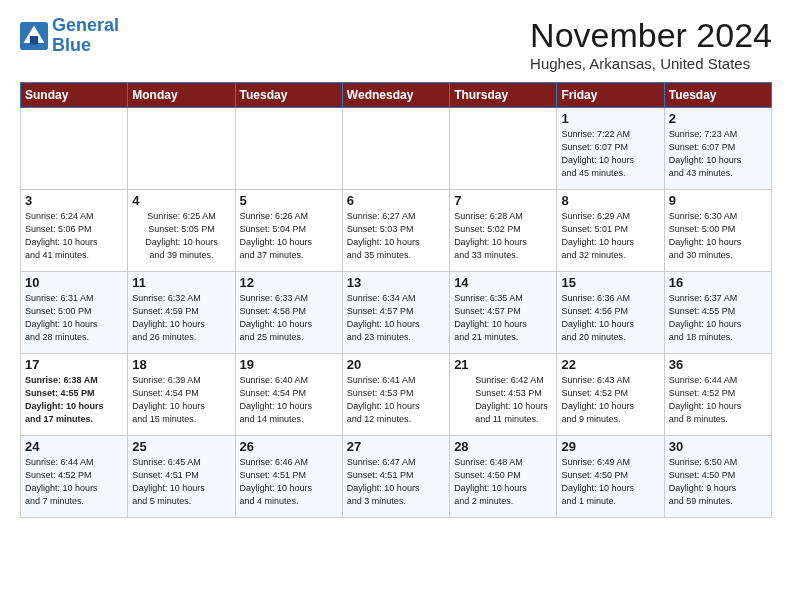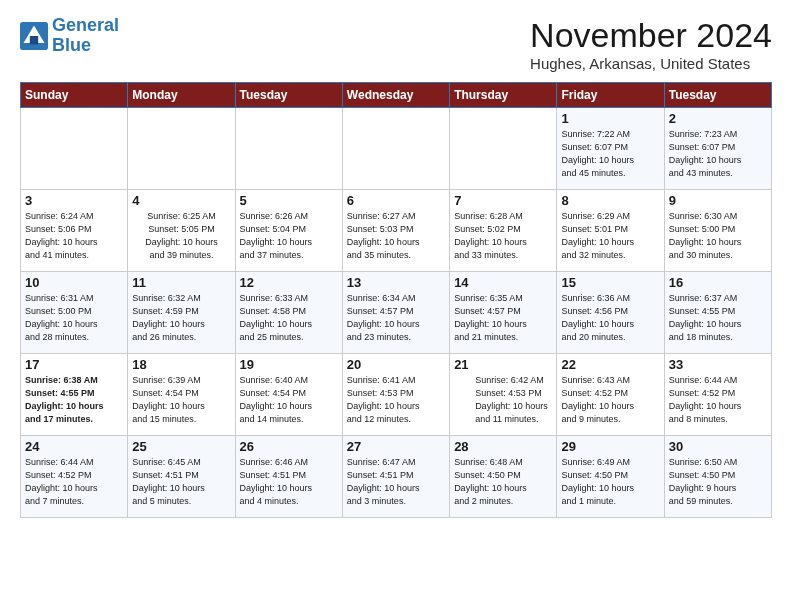--- a/index.html
+++ b/index.html
@@ -289,21 +289,21 @@
 and 11 minutes.</div>
           </td>
           <td>
             <span class="day-num">22</span>
             <div class="day-info" style="white-space: pre-line;">Sunrise: 6:43 AM
 Sunset: 4:52 PM
 Daylight: 10 hours
 and 9 minutes.</div>
           </td>
           <td>
-            <span class="day-num">33</span>
+            <span class="day-num">36</span>
             <div class="day-info" style="white-space: pre-line;">Sunrise: 6:44 AM
 Sunset: 4:52 PM
 Daylight: 10 hours
 and 8 minutes.</div>
           </td>
         </tr>
         <tr>
           <td>
             <span class="day-num">24</span>
             <div class="day-info" style="white-space: pre-line;">Sunrise: 6:44 AM

